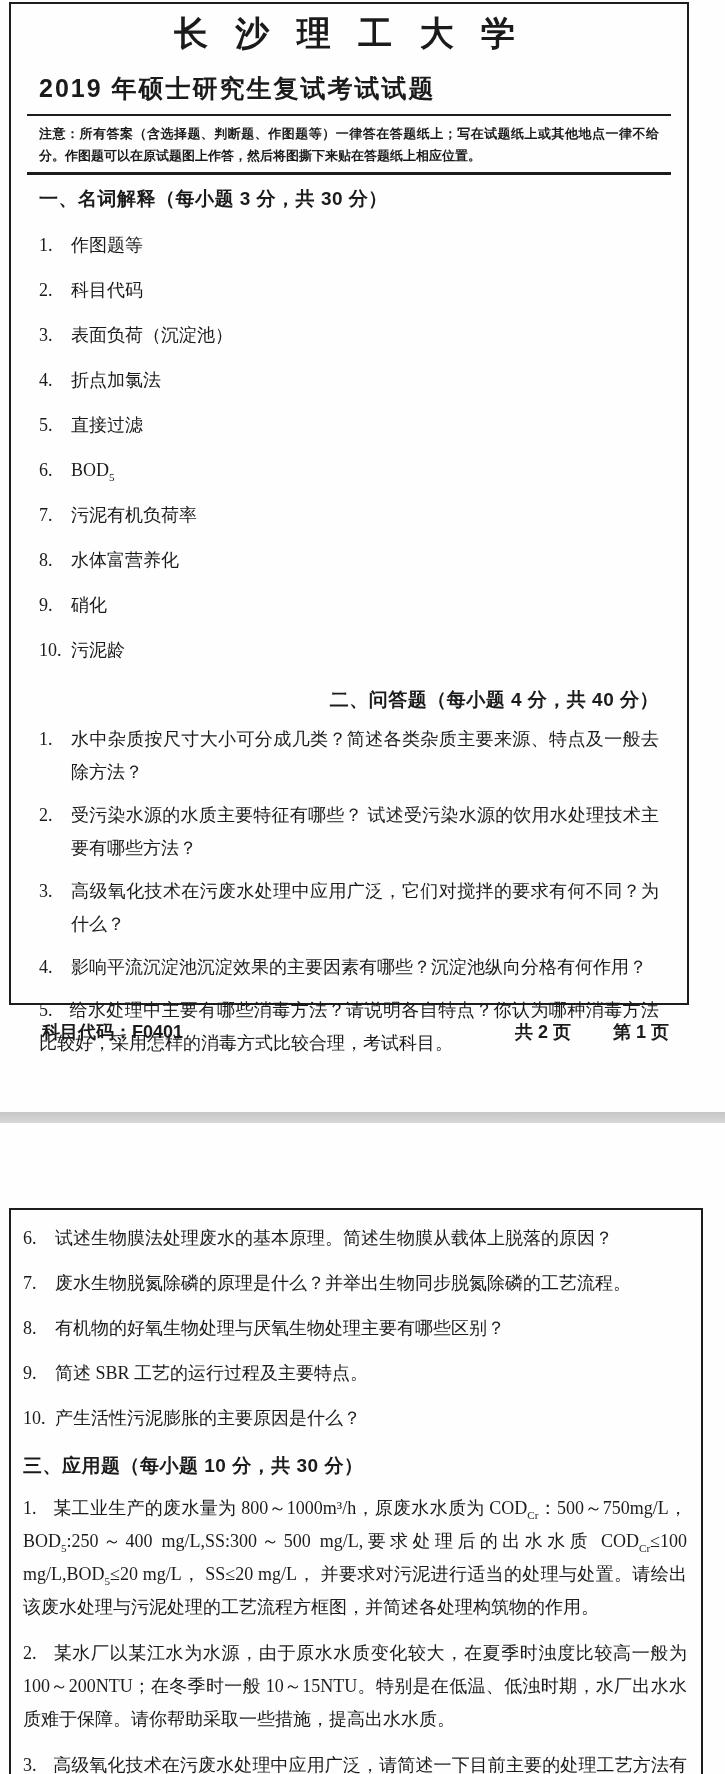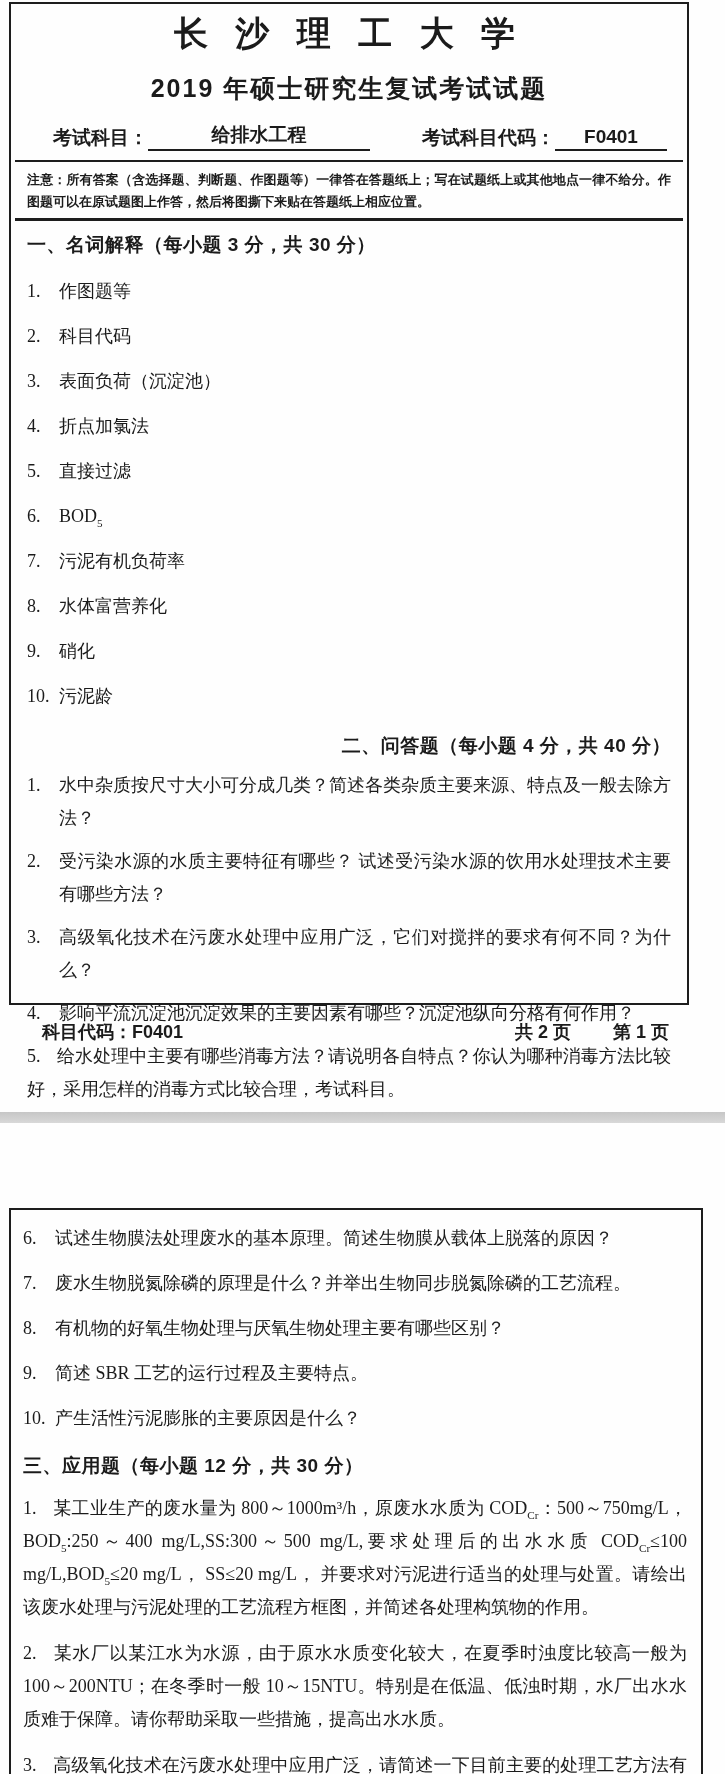--- a/index.html
+++ b/index.html
@@ -29,31 +29,30 @@
     height: 11px;
     background: linear-gradient(#c6c6c6, #d8d8d8);
   }
 
   
   .frame1 {
     box-sizing: border-box;
     margin: 2px 36px 0 9px;
     height: 1003px;
     border: 2px solid #1d1d1d;
-    padding: 0 16px;
+    padding: 0 28px;
   }
   .title {
     text-align: center;
     font-size: 34px;
     letter-spacing: 9px;
     margin-top: 7px;
     white-space: nowrap;
   }
   .subtitle {
-    text-align: center;
     font-size: 25px;
     letter-spacing: 2px;
     margin-top: 15px;
   }
   .subject-row {
     display: flex;
     align-items: flex-end;
     font-size: 19px;
     margin-top: 17px;
     padding: 0 4px 0 26px;
@@ -137,26 +136,20 @@
 </style>
 </head>
 <body>
 
 <div class="sheet" id="sheet1">
   <div class="frame1">
 
     <div class="title hei">长 沙 理 工 大 学</div>
     <div class="subtitle hei">2019 年硕士研究生复试考试试题</div>
 
-    <div class="subject-row hei">
-      <span>考试科目：</span>
-      <span class="u-line subject-value">给排水工程</span>
-      <span class="push-right">考试科目代码：</span>
-      <span class="u-line code-value">F0401</span>
-    </div>
 
     <div class="rule-thin"></div>
 
     <div class="notice hei">注意：所有答案（含选择题、判断题、作图题等）一律答在答题纸上；写在试题纸上或其他地点一律不给分。作图题可以在原试题图上作答，然后将图撕下来贴在答题纸上相应位置。</div>
 
     <div class="rule-thick"></div>
 
     <div class="sec-heading hei">一、名词解释（每小题 3 分，共 30 分）</div>
 
     <div class="term">
@@ -252,21 +245,21 @@
     </div>
     <div class="term p2">
       <span class="no">9.</span>
       <span class="txt">简述 SBR 工艺的运行过程及主要特点。</span>
     </div>
     <div class="term p2">
       <span class="no">10.</span>
       <span class="txt">产生活性污泥膨胀的主要原因是什么？</span>
     </div>
 
-    <div class="sec-heading sec3-heading hei">三、应用题（每小题 12 分，共 30 分）</div>
+    <div class="sec-heading sec3-heading hei">三、应用题（每小题 10 分，共 30 分）</div>
 
     <div class="q flat applied">
       <span class="no">1.</span>
       <span class="txt">某工业生产的废水量为 800～1000m³/h，原废水水质为 COD<sub>Cr</sub>：500～750mg/L，BOD<sub>5</sub>:250～400 mg/L,SS:300～500 mg/L,要求处理后的出水水质 COD<sub>Cr</sub>≤100 mg/L,BOD<sub>5</sub>≤20 mg/L， SS≤20 mg/L， 并要求对污泥进行适当的处理与处置。请绘出该废水处理与污泥处理的工艺流程方框图，并简述各处理构筑物的作用。</span>
     </div>
     <div class="q flat applied">
       <span class="no">2.</span>
       <span class="txt">某水厂以某江水为水源，由于原水水质变化较大，在夏季时浊度比较高一般为 100～200NTU；在冬季时一般 10～15NTU。特别是在低温、低浊时期，水厂出水水质难于保障。请你帮助采取一些措施，提高出水水质。</span>
     </div>
     <div class="q flat applied">

